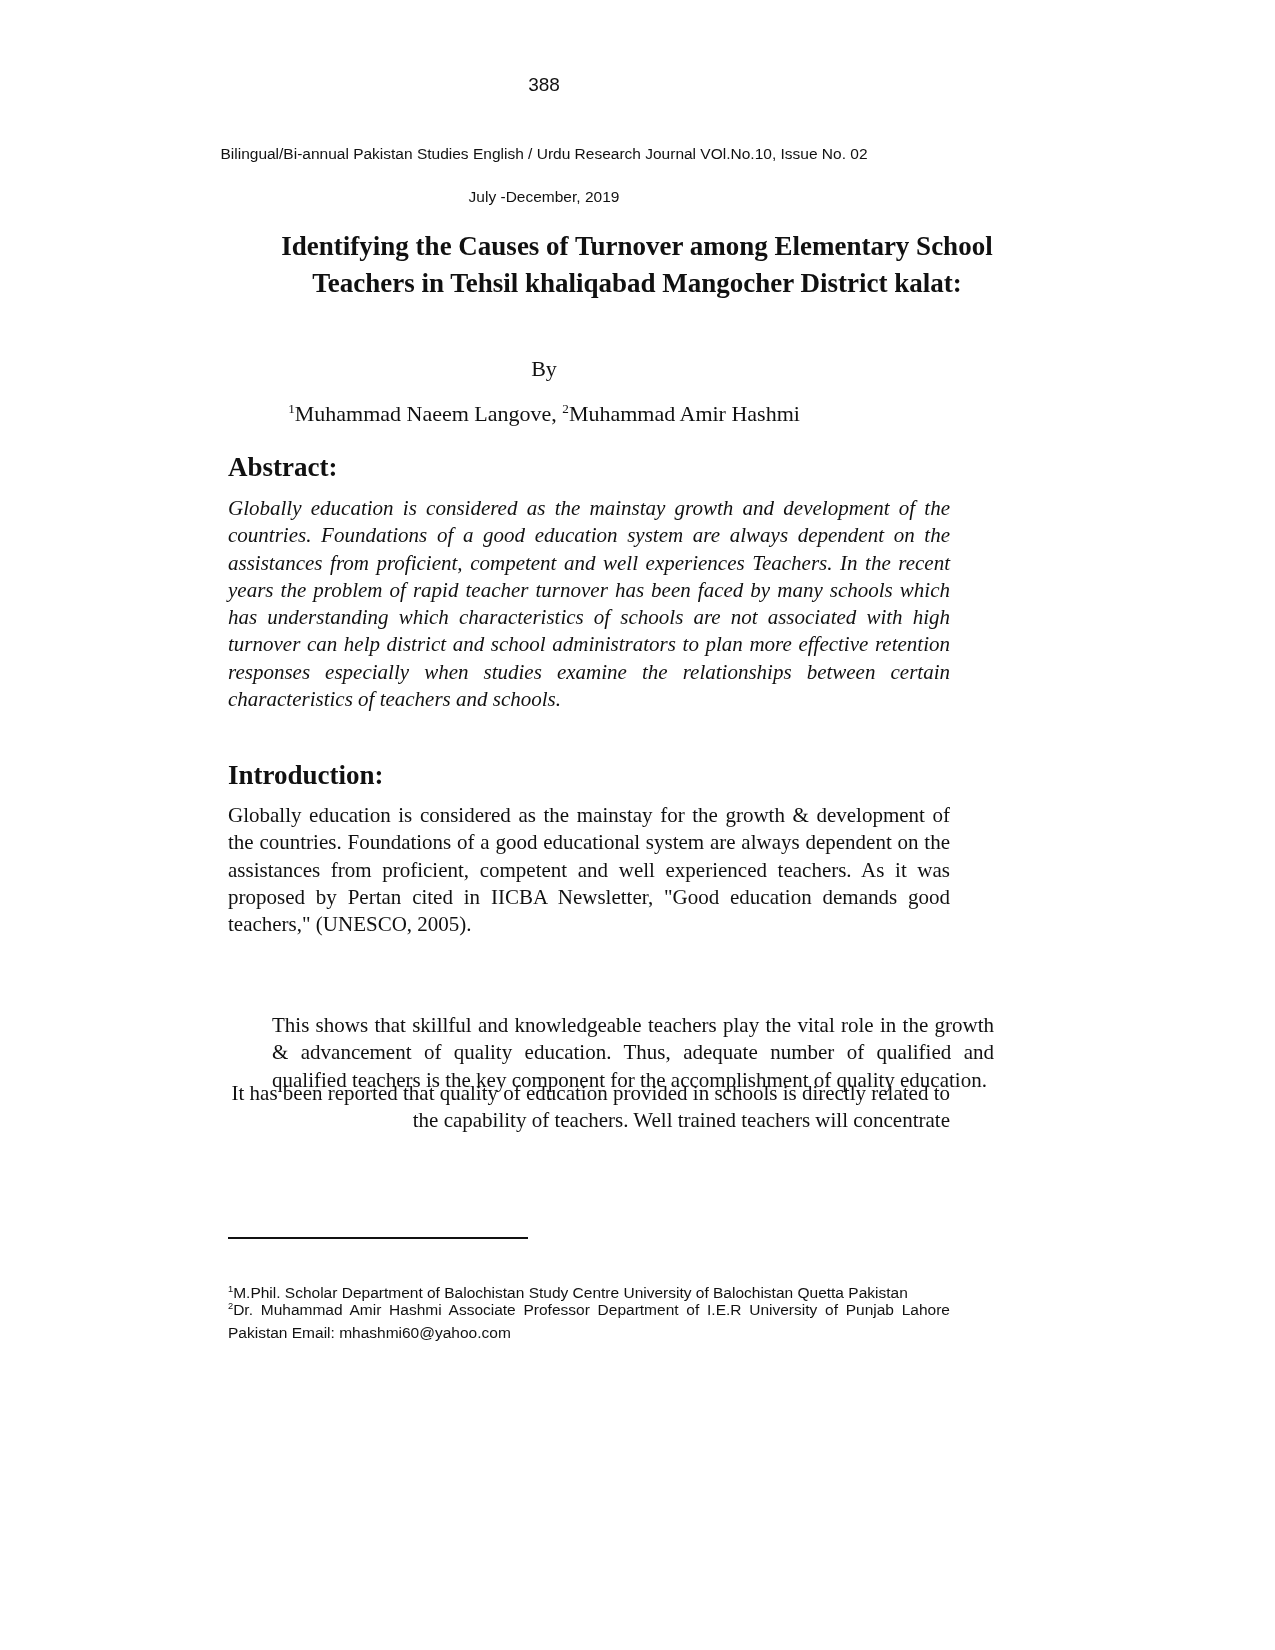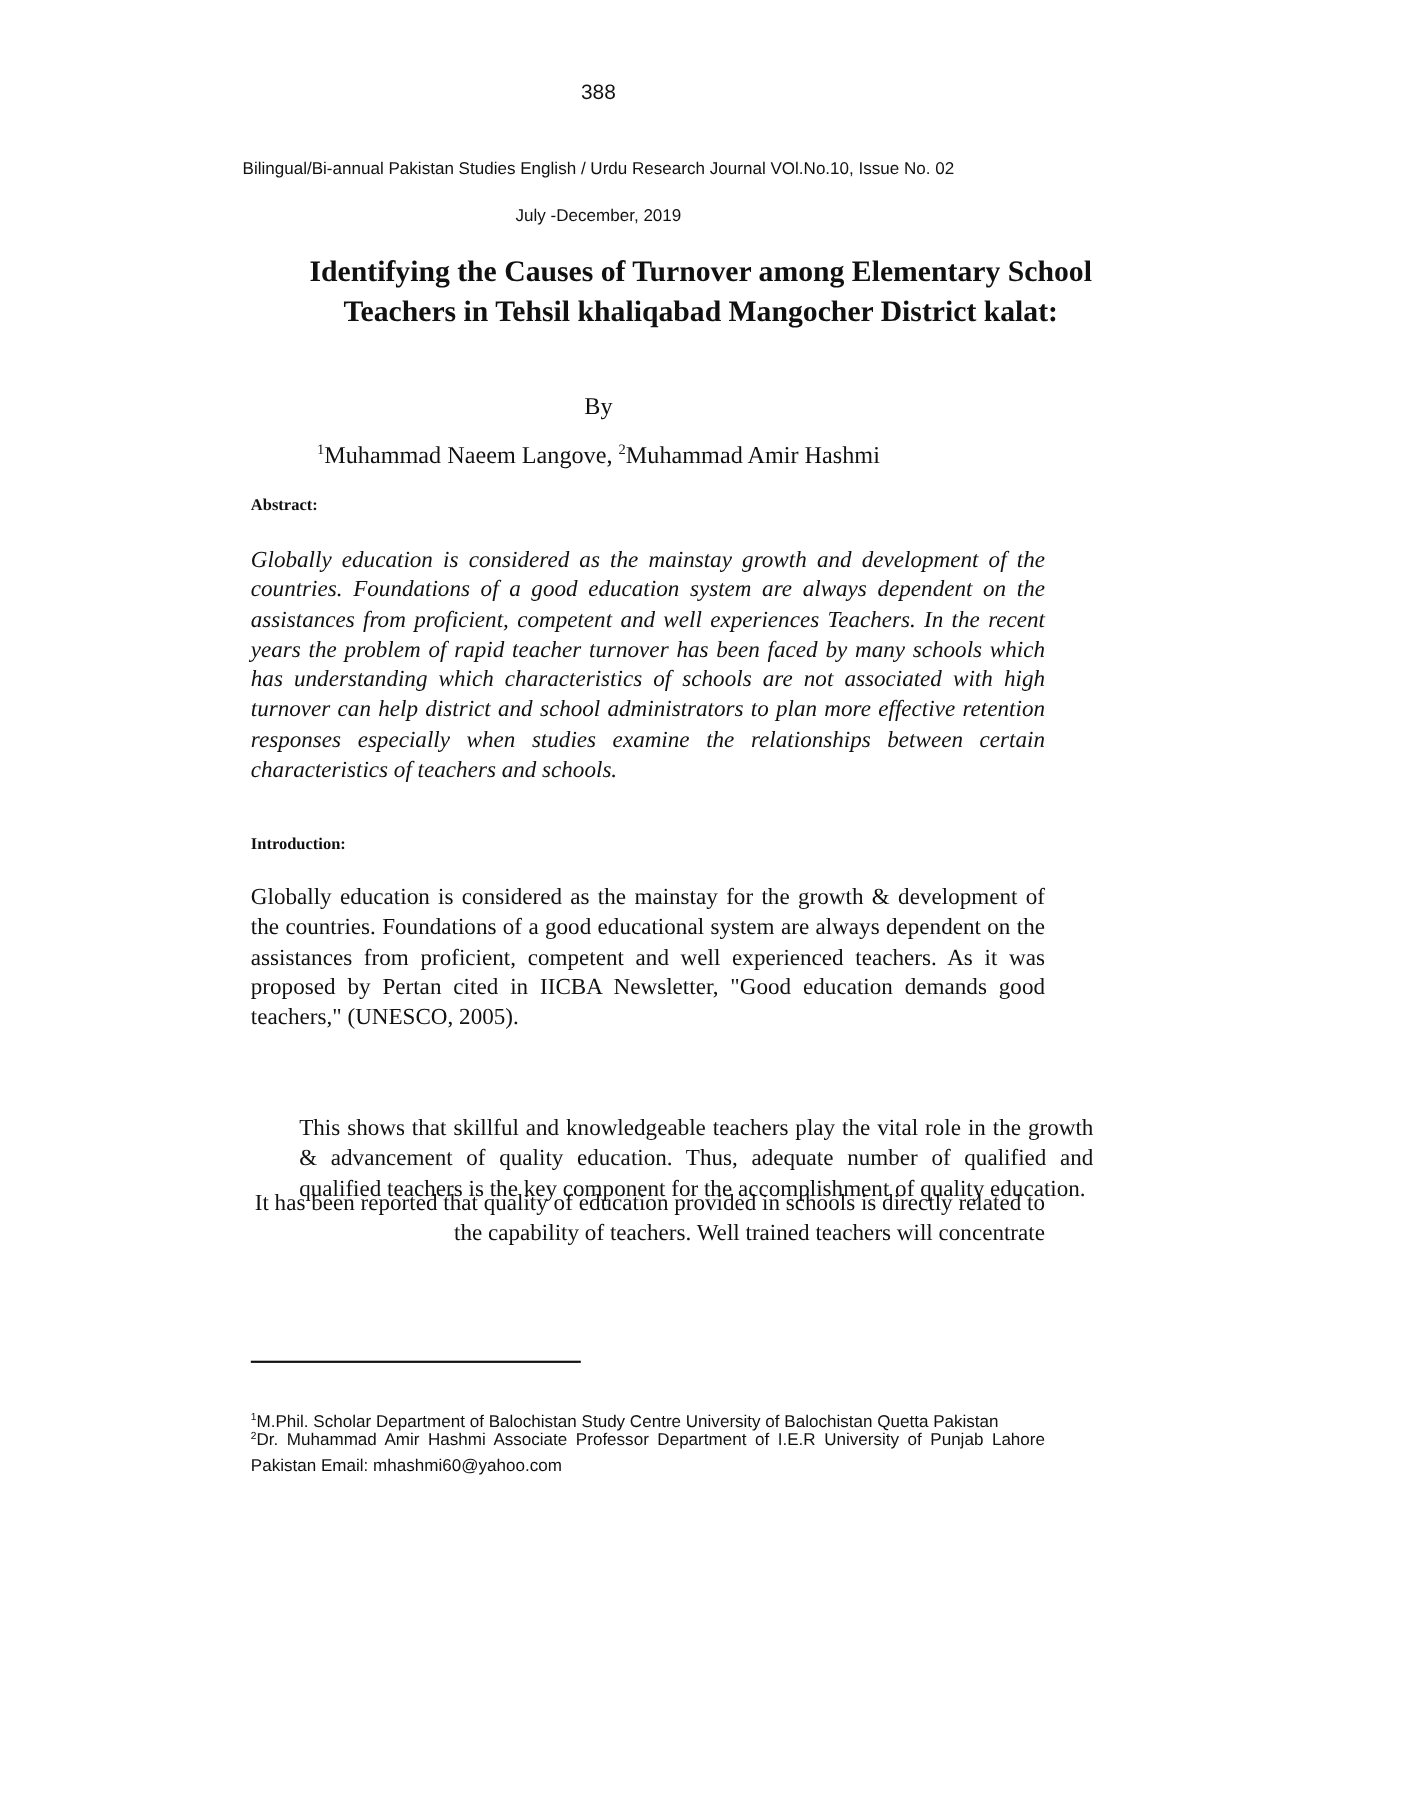--- a/index.html
+++ b/index.html
@@ -9,21 +9,21 @@
   .sans { font-family: "Liberation Sans", "DejaVu Sans", sans-serif; }
   .serif { font-family: "Liberation Serif", "DejaVu Serif", serif; }
   .page-num { top: 74px; font-size: 19px; }
   .journal { top: 145px; font-size: 15.5px; }
   .issue-date { top: 188px; font-size: 15.5px; }
   .title { top: 228px; font-size: 27px; font-weight: bold; line-height: 37px; }
   .by { top: 356px; font-size: 22px; }
   .authors { top: 401px; font-size: 22px; text-align: center; }
   sup { font-size: 0.6em; vertical-align: super; line-height: 0; }
   .col { left: 228px; width: 722px; }
-  .h { font-size: 15px; font-weight: bold; }
+  .h { font-size: 27px; font-weight: bold; }
   .abstract-h { top: 452px; }
   .abstract { top: 495px; font-size: 21px; font-style: italic; line-height: 27.3px; text-align: justify; }
   .intro-h { top: 760px; }
   .p { font-size: 21px; line-height: 27.3px; text-align: justify; margin: 0; }
   .p1 { top: 802px; }
   .p2 { top: 1012px; margin-left: 44px; }
   .p3 { top: 1080px; }
   .rule { left: 228px; top: 1237px; width: 300px; height: 2px; background: #111; }
   .fn { font-size: 15.5px; line-height: 23px; text-align: justify; }
   .fn1 { top: 1252px; margin-top: 29px; }

